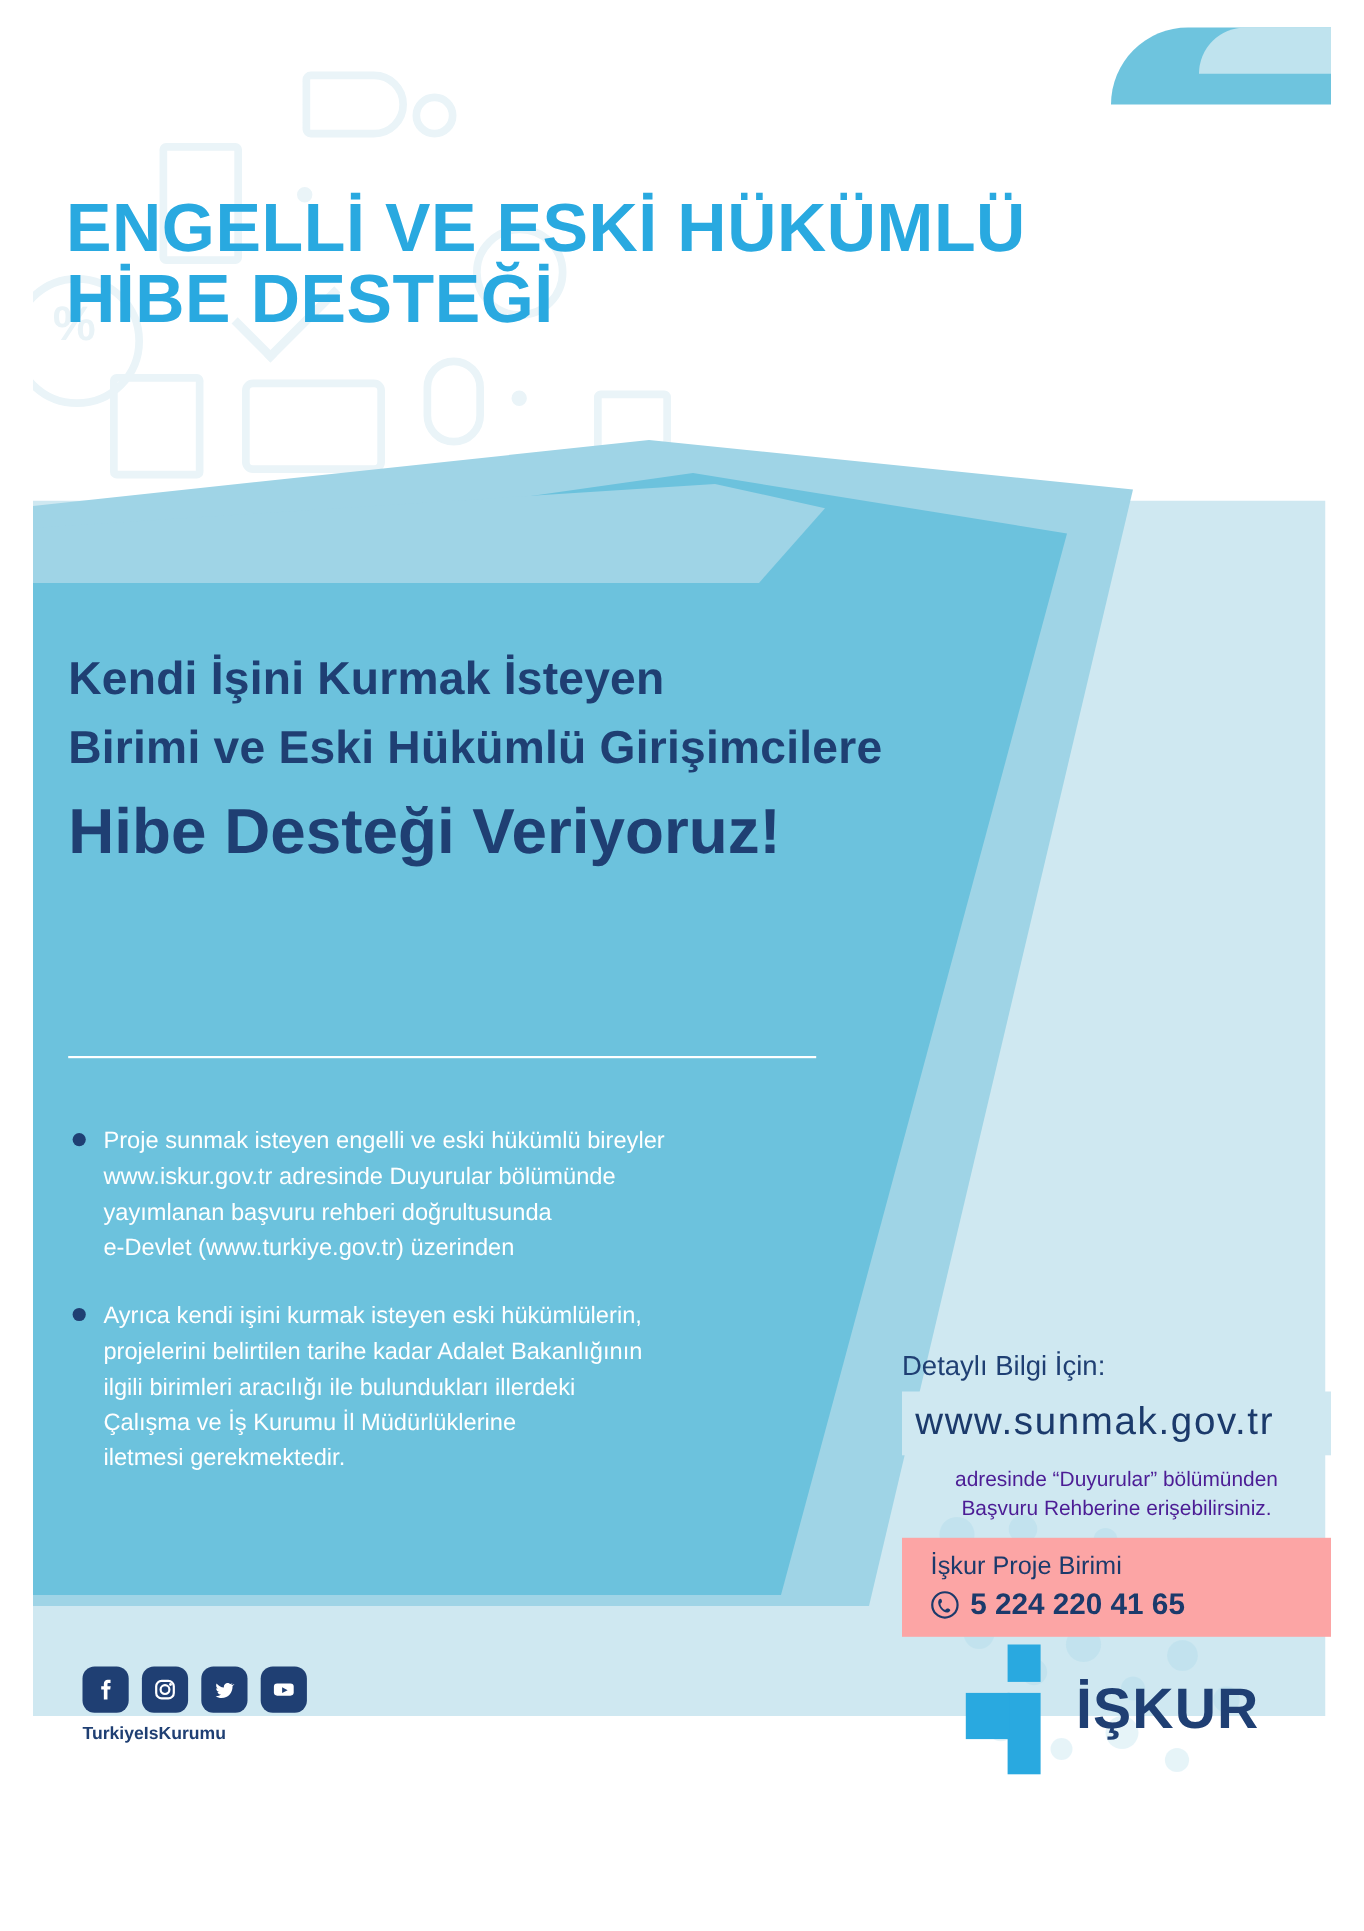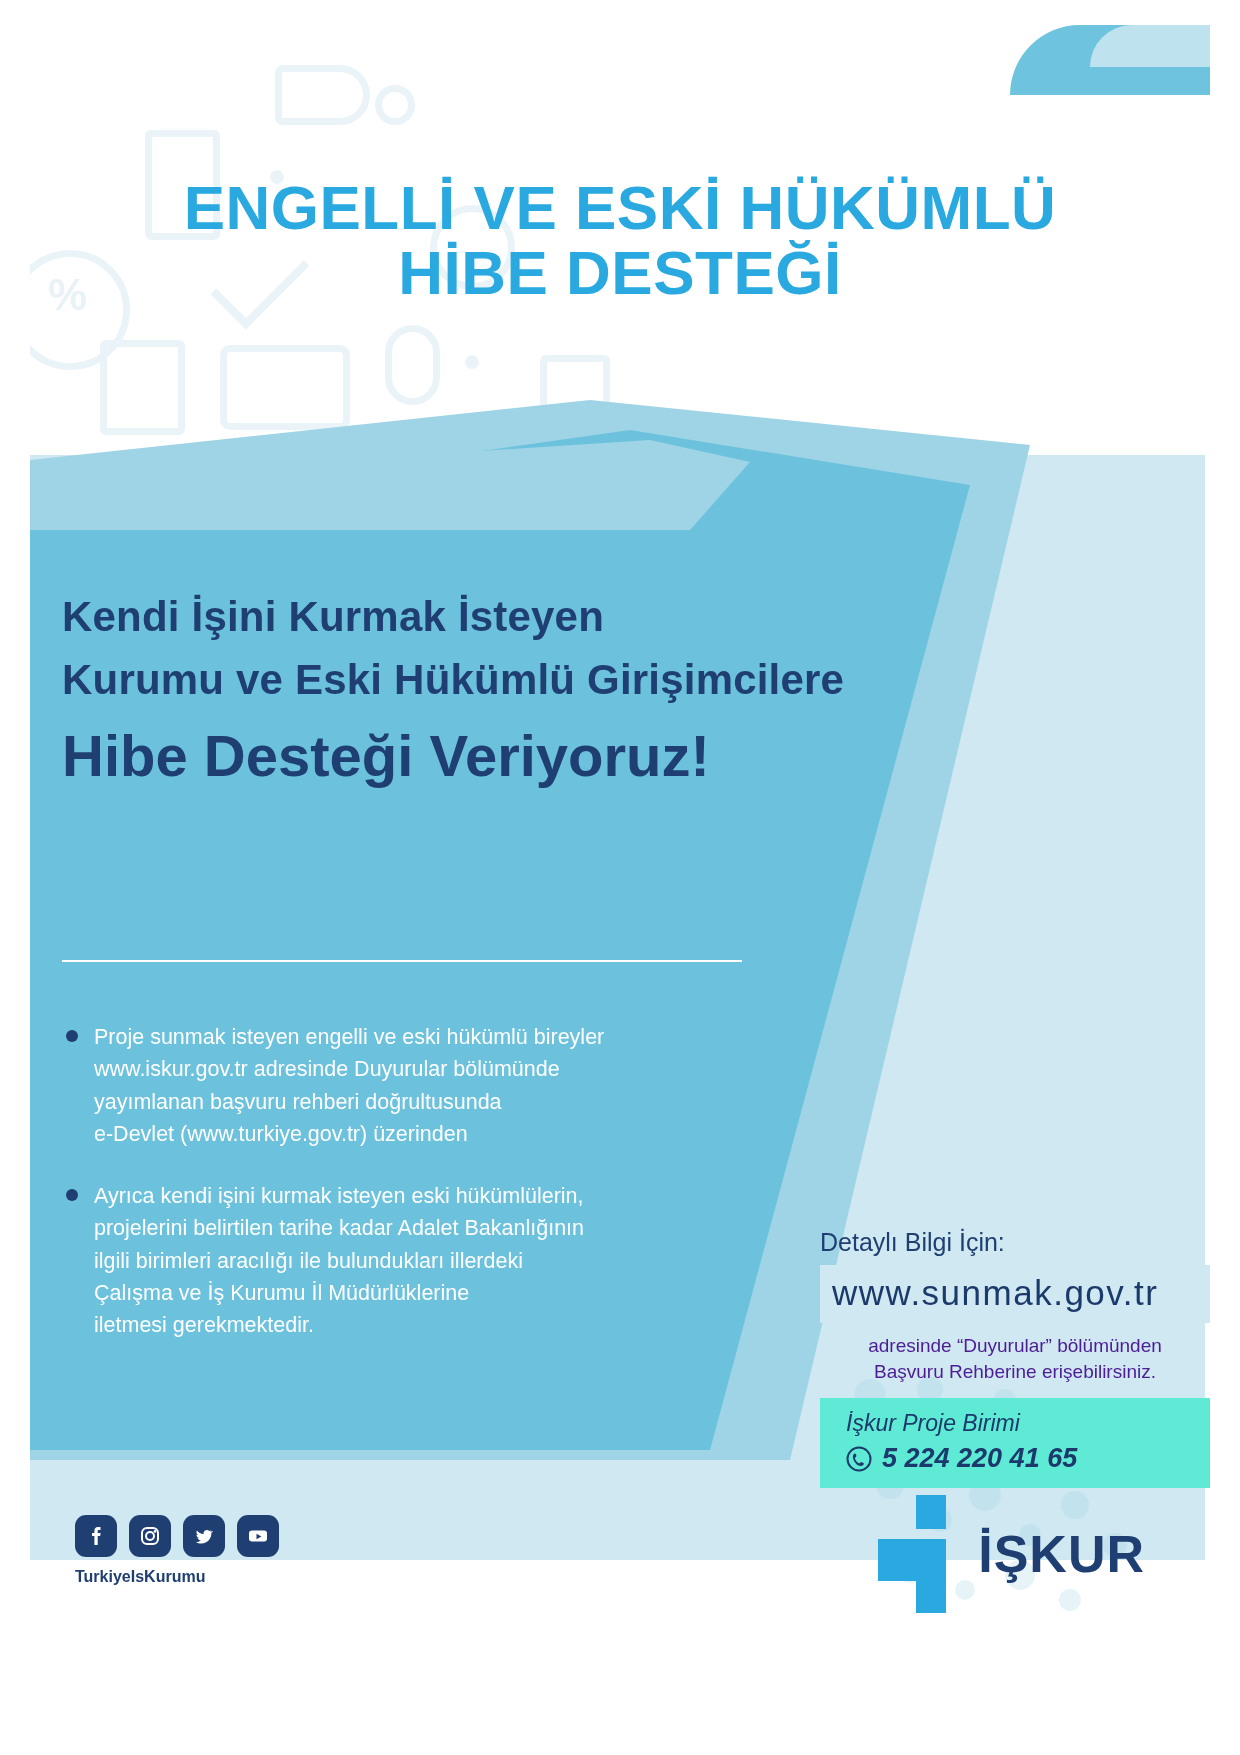--- a/index.html
+++ b/index.html
@@ -42,21 +42,20 @@
     position:absolute;
     right:30px; top:25px;
     width:120px; height:42px;
     background:#bfe3ee;
     border-top-left-radius:42px;
   }
   
   .title {
     position:absolute;
     left:60px; top:175px; width:1120px;
-    text-align:center;
     color:#29a9e0;
     font-size:62px;
     line-height:1.05;
     font-weight:bold;
     letter-spacing:0.5px;
   }
   
   .shape-light-wide {
     position:absolute;
     left:30px; top:455px;
@@ -145,24 +144,23 @@
   }
   .info-sub {
     color:#4c1d95;
     font-size:19px;
     line-height:1.35;
     margin-top:10px;
     text-align:center;
   }
   .contact-box {
     margin-top:14px;
-    background:#5eead4;
+    background:#fca5a5;
     padding:12px 18px 14px 26px;
     color:#1b3a6b;
-    font-style:italic;
   }
   .contact-box .cname { font-size:23px; }
   .contact-box .cphone {
     font-size:27px; font-weight:bold; margin-top:6px;
     display:flex; align-items:center; gap:10px;
   }
   
   .socials {
     position:absolute;
     left:75px; top:1515px;
@@ -280,21 +278,21 @@
         <circle cx="335" cy="210" r="12"></circle>
       <circle cx="130" cy="235" r="13"></circle>
         <circle cx="185" cy="255" r="10"></circle>
       <circle cx="240" cy="240" r="15"></circle>
         <circle cx="290" cy="265" r="11"></circle>
     </g>
   </svg>
 
   <div class="headline">
     <div class="l1">Kendi İşini Kurmak İsteyen</div>
-    <div class="l2">Kurumu ve Eski Hükümlü Girişimcilere</div>
+    <div class="l2">Birimi ve Eski Hükümlü Girişimcilere</div>
     <div class="l3">Hibe Desteği Veriyoruz!</div>
   </div>
 
   <div class="rule"></div>
 
   <div class="bullets">
     <div class="bullet">
       <span class="dot"></span>
       <span class="line">Proje sunmak isteyen engelli ve eski hükümlü bireyler</span>
       <span class="line">www.iskur.gov.tr adresinde Duyurular bölümünde</span>

